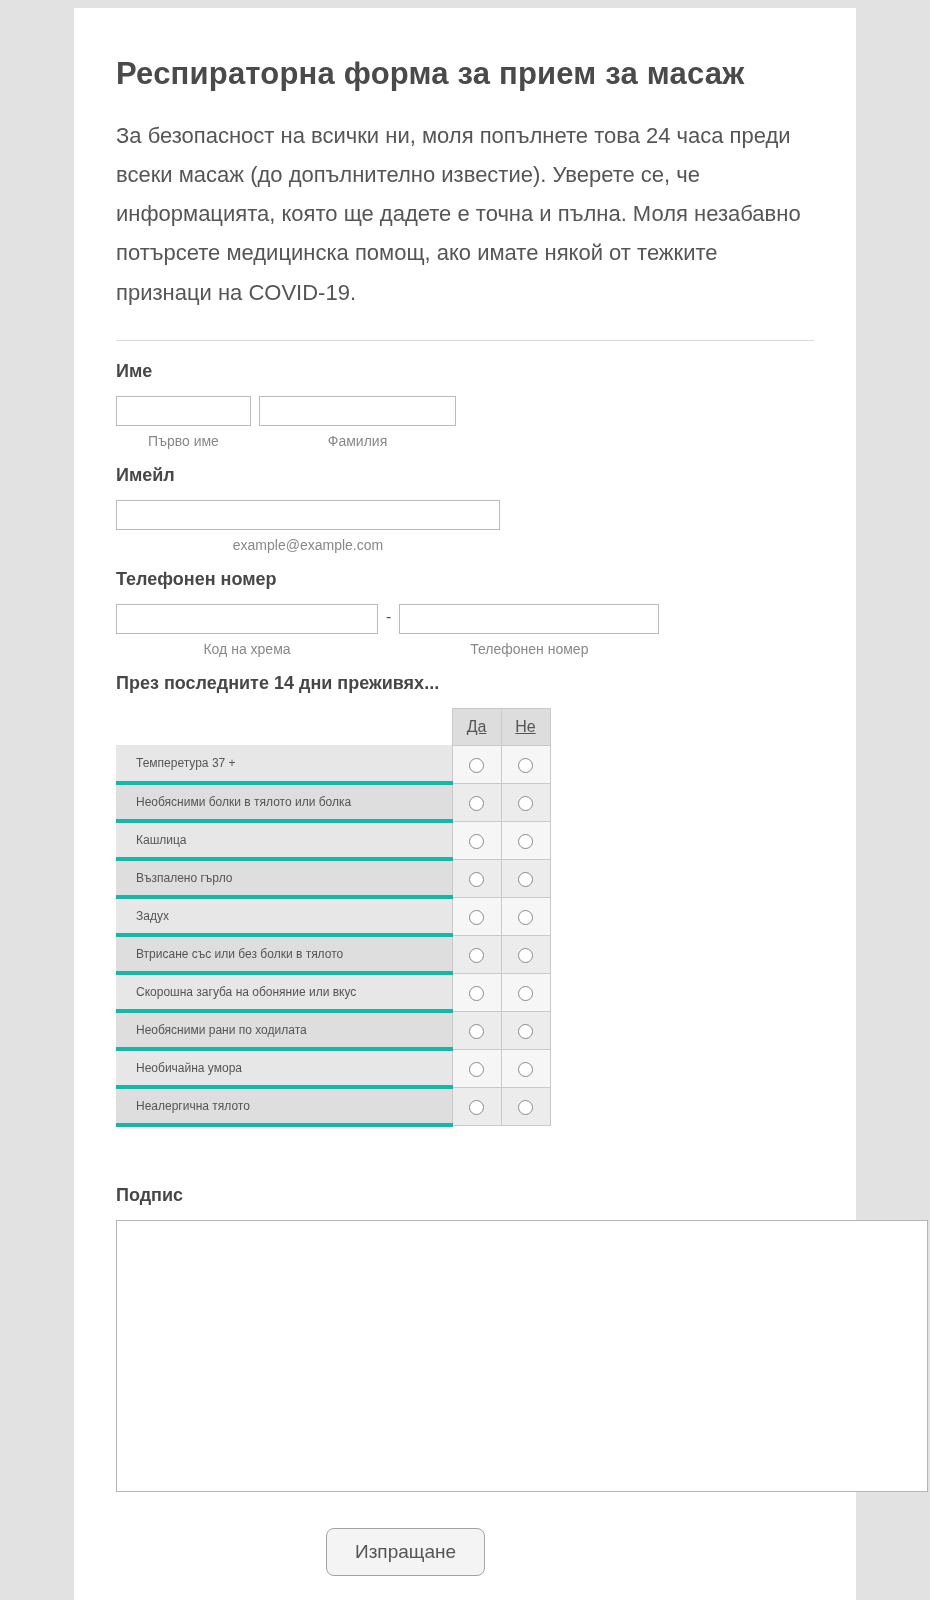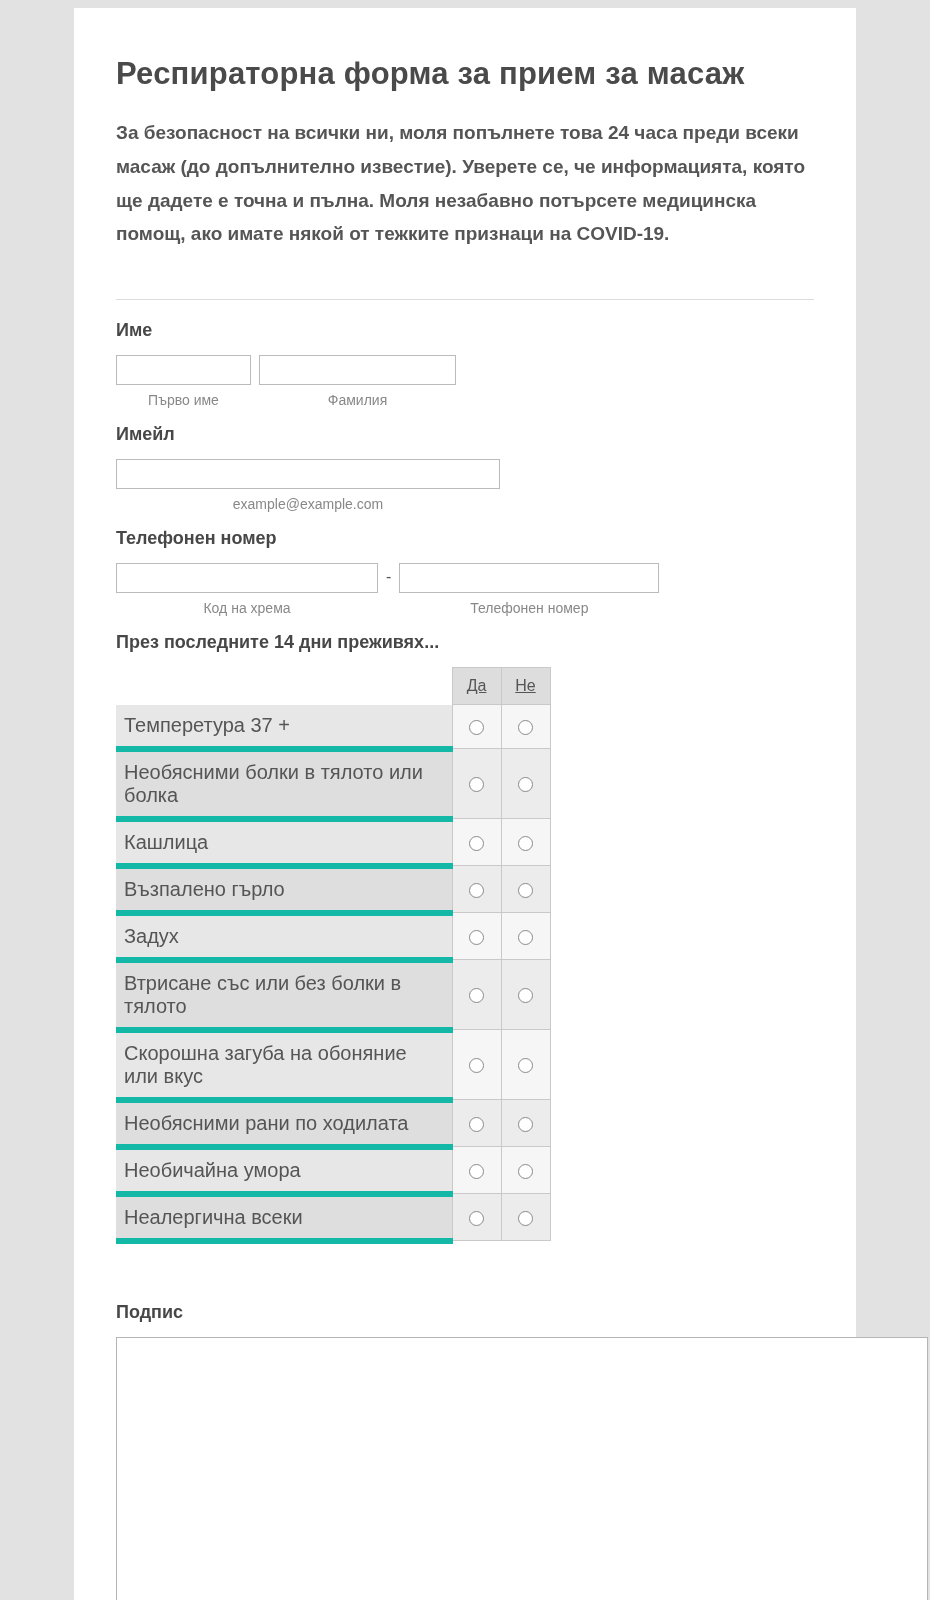--- a/index.html
+++ b/index.html
@@ -17,26 +17,25 @@
     min-height: 1530px;
   }
   h1.form-title {
     margin: 0 0 24px 0;
     font-size: 31px;
     font-weight: bold;
     color: #4a4a4a;
     letter-spacing: 0.2px;
   }
   .intro {
-    margin: 0 0 48px 0;
-    font-size: 19px;
+    margin: 0 0 28px 0;
+    font-size: 22px;
     line-height: 1.78;
     color: #555;
     max-width: 815px;
-    font-weight: bold;
   }
   hr.divider {
     border: none;
     border-top: 1px solid #dcdcdc;
     margin: 0 0 20px 0;
   }
   .field { margin-bottom: 16px; }
   .flabel {
     display: block;
     font-size: 18px;
@@ -86,24 +85,24 @@
     height: 37px;
     font-weight: normal;
     color: #555;
     font-size: 16px;
     text-align: center;
     text-decoration: underline;
   }
   .matrix td.rlabel {
     background: #e7e7e7;
     width: 336px;
-    padding: 9px 8px;
-    color: #555;
-    font-size: 20px;
-    border-bottom: 6px solid #14b8a6;
+    padding: 9px 20px;
+    color: #555;
+    font-size: 12px;
+    border-bottom: 4px solid #14b8a6;
   }
   .matrix tbody tr:nth-child(even) td.rlabel { background: #dedede; }
   .matrix td.rcell {
     background: #f6f6f6;
     border: 1px solid #c9c9c9;
     text-align: center;
     width: 49px;
     height: 38px;
   }
   .matrix tbody tr:nth-child(even) td.rcell { background: #ececec; }
@@ -260,21 +259,21 @@
           <td class="rlabel">Необясними рани по ходилата</td>
           <td class="rcell"><span class="radio"></span></td>
           <td class="rcell"><span class="radio"></span></td>
         </tr>
         <tr>
           <td class="rlabel">Необичайна умора</td>
           <td class="rcell"><span class="radio"></span></td>
           <td class="rcell"><span class="radio"></span></td>
         </tr>
         <tr>
-          <td class="rlabel">Неалергична всеки</td>
+          <td class="rlabel">Неалергична тялото</td>
           <td class="rcell"><span class="radio"></span></td>
           <td class="rcell"><span class="radio"></span></td>
         </tr>
       </tbody>
     </table>
   </div>
 
 
   <div class="sig-field">
     <span class="flabel">Подпис</span>

